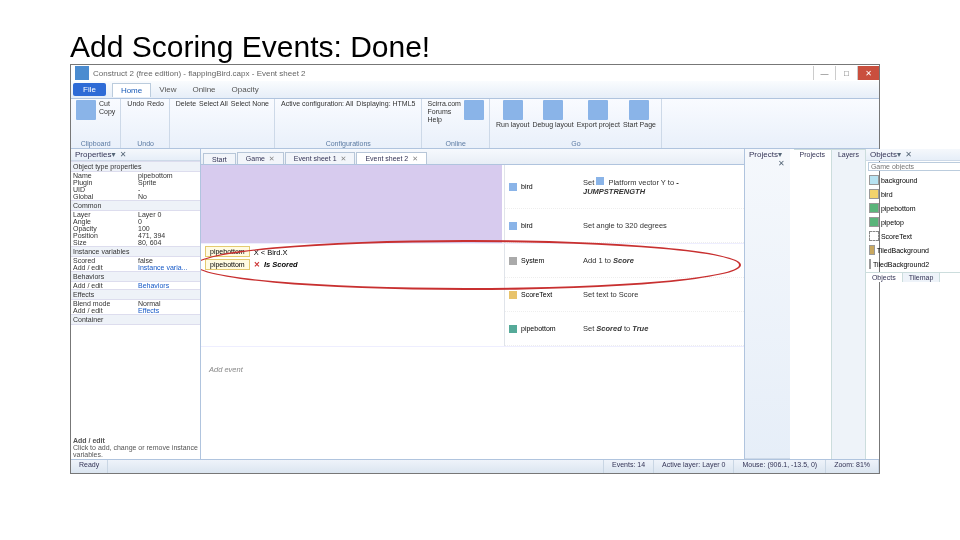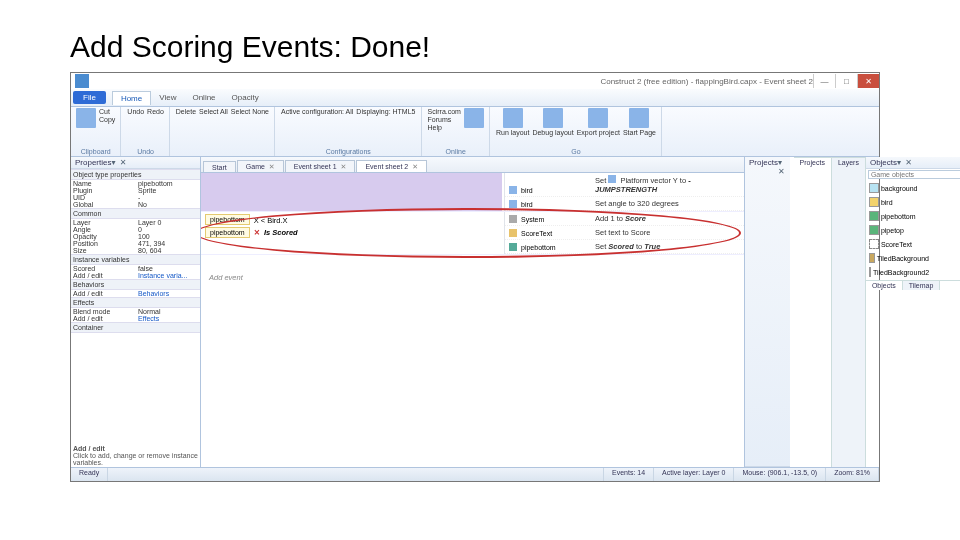--- a/index.html
+++ b/index.html
@@ -1,22 +1,22 @@
 <!DOCTYPE html>
 <html><head>
 <meta charset="utf-8">
 <style>
 *{box-sizing:border-box;margin:0;padding:0;font-family:"Segoe UI",Tahoma,sans-serif}
 body{background:#fff;width:960px;height:540px;overflow:hidden}
 .slide{width:960px;height:540px;padding:30px 40px 10px 70px;position:relative}
-.slide-title{font-size:30px;font-weight:400;color:#000;margin-bottom:8px}
+.slide-title{font-size:30px;font-weight:400;color:#000;}
 .app{border:1px solid #777;width:810px;height:410px;display:flex;flex-direction:column;font-size:8px;position:relative;background:#fff}
 .titlebar{height:16px;background:#fff;display:flex;align-items:center;position:relative}
 .win-icon{width:14px;height:14px;margin:0 4px;background:#4b8cd0}
-.win-title{flex:1;text-align:right;color:#666}
+.win-title{flex:1;text-align:left;color:#666}
 .win-ctrls{display:flex}
 .win-ctrls span{width:22px;height:14px;display:inline-flex;align-items:center;justify-content:center;border-left:1px solid #ccc;color:#555}
 .win-ctrls span.close{background:#c94f3e;color:#fff}
 .menubar{height:18px;background:linear-gradient(#fafcfe,#e6eef8);border-bottom:1px solid #b0c4de;display:flex;align-items:center;padding-left:2px}
 .filebtn{background:#2e6bd6;color:#fff;padding:2px 10px;border-radius:2px;margin-right:6px}
 .mtab{padding:2px 8px;color:#555}
 .mtab.active{background:#fff;border:1px solid #bcd;border-bottom:none;color:#1a5bb8}
 .ribbon{height:50px;background:linear-gradient(#f9fbff,#e9f0fa);border-bottom:1px solid #b0c4de;display:flex;gap:1px}
 .rgroup{border-right:1px solid #cdd9e8;padding:1px 4px 0 4px;display:flex;flex-direction:column;justify-content:space-between;min-width:40px}
 .rgroup .label{text-align:center;color:#5b7aa2;font-size:7px;padding-bottom:1px}
@@ -42,21 +42,21 @@
 .tabs{height:16px;background:linear-gradient(#f6f9fd,#e8eef6);border-bottom:1px solid #b0c4de;display:flex;align-items:flex-end;padding-left:2px;gap:1px}
 .tab{padding:2px 8px 1px;border:1px solid #b7c6d8;border-bottom:none;background:#f2f5fa;color:#335;font-size:7px}
 .tab.active{background:#fff}
 .tab .x{margin-left:4px;color:#888}
 .sheet{flex:1;background:#fff;overflow:hidden;position:relative;font-size:7.5px}
 .evt{display:flex;border-bottom:1px solid #eef;min-height:26px}
 .cond{flex:1;display:flex;align-items:center;gap:4px;padding:2px 4px}
 .cond.group{background:#d7cbee;margin-right:2px}
 .condbox{background:#fffbe2;border:1px solid #e4ca70;padding:1px 4px;font-size:7px}
 .acts{width:240px;border-left:1px solid #e0e4ea}
-.act{display:flex;padding:2px 4px;gap:16px;align-items:flex-end;border-bottom:1px dotted #eee}
+.act{display:flex;padding:12px 4px;gap:4px;align-items:center;border-bottom:1px dotted #eee}
 .act .obj{width:70px;display:flex;gap:2px;align-items:center}
 .act .txt{flex:1;color:#333}
 .act .txt b,.condtext b{font-weight:600;font-style:italic}
 .circle{position:absolute;border:2px solid #c83030;border-radius:50%/50%;pointer-events:none}
 .addevent{padding:18px 8px;color:#888;font-style:italic}
 .tree{flex:1;font-size:7px;padding:2px;color:#222;overflow:hidden}
 .tree div{padding:0 0 0 2px;white-space:nowrap}
 .tree .i1{padding-left:10px}
 .tree .i2{padding-left:20px}
 .iconf{display:inline-block;width:8px;height:8px;background:#f6c75d;margin-right:2px;vertical-align:-1px}

